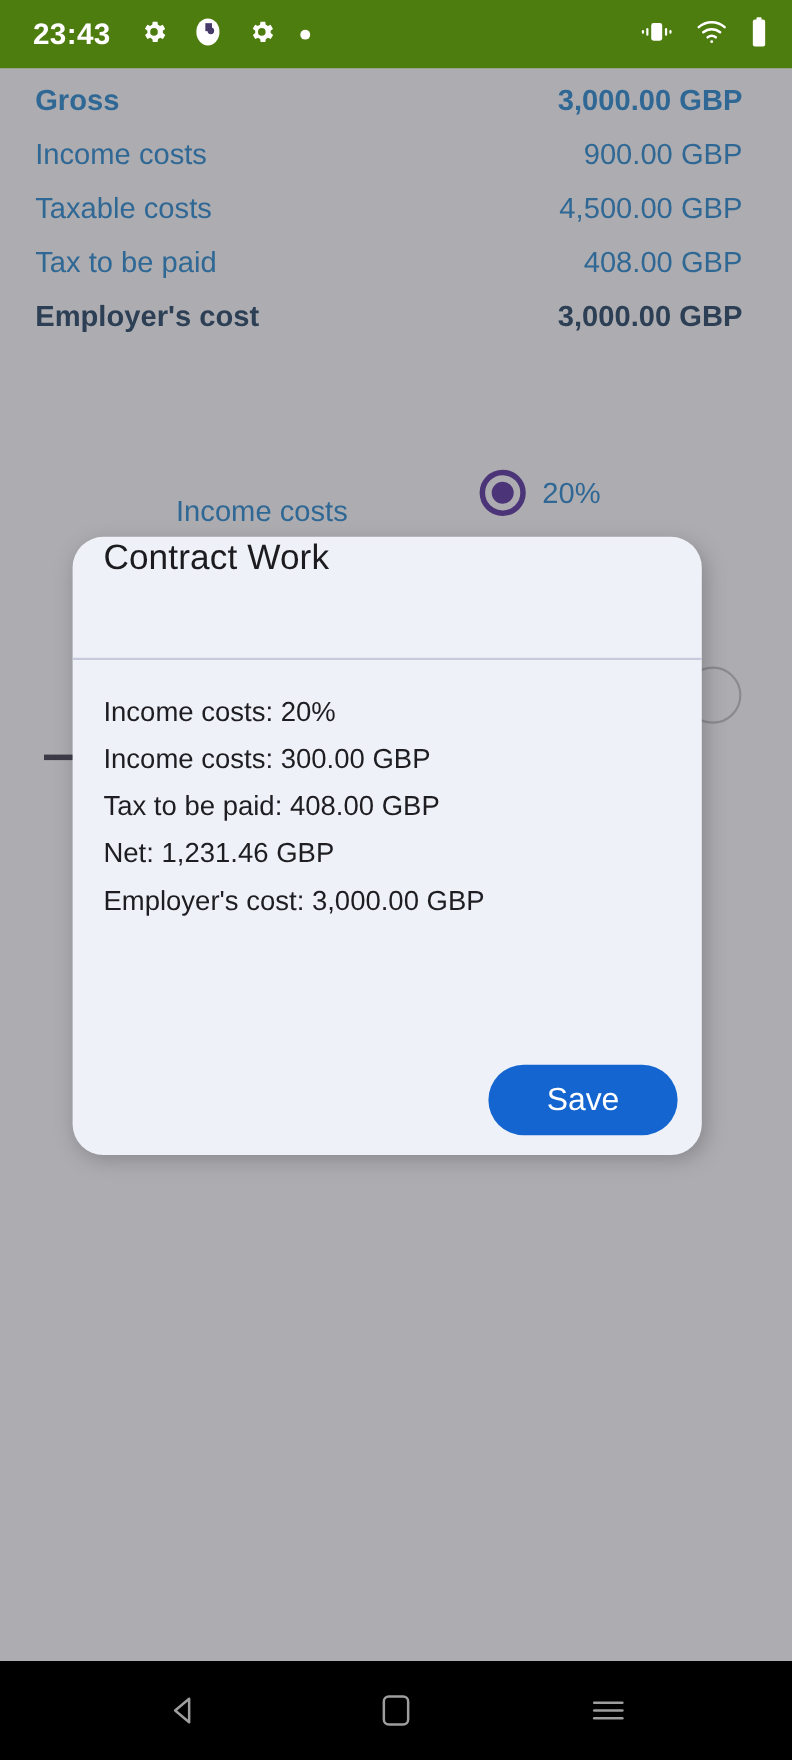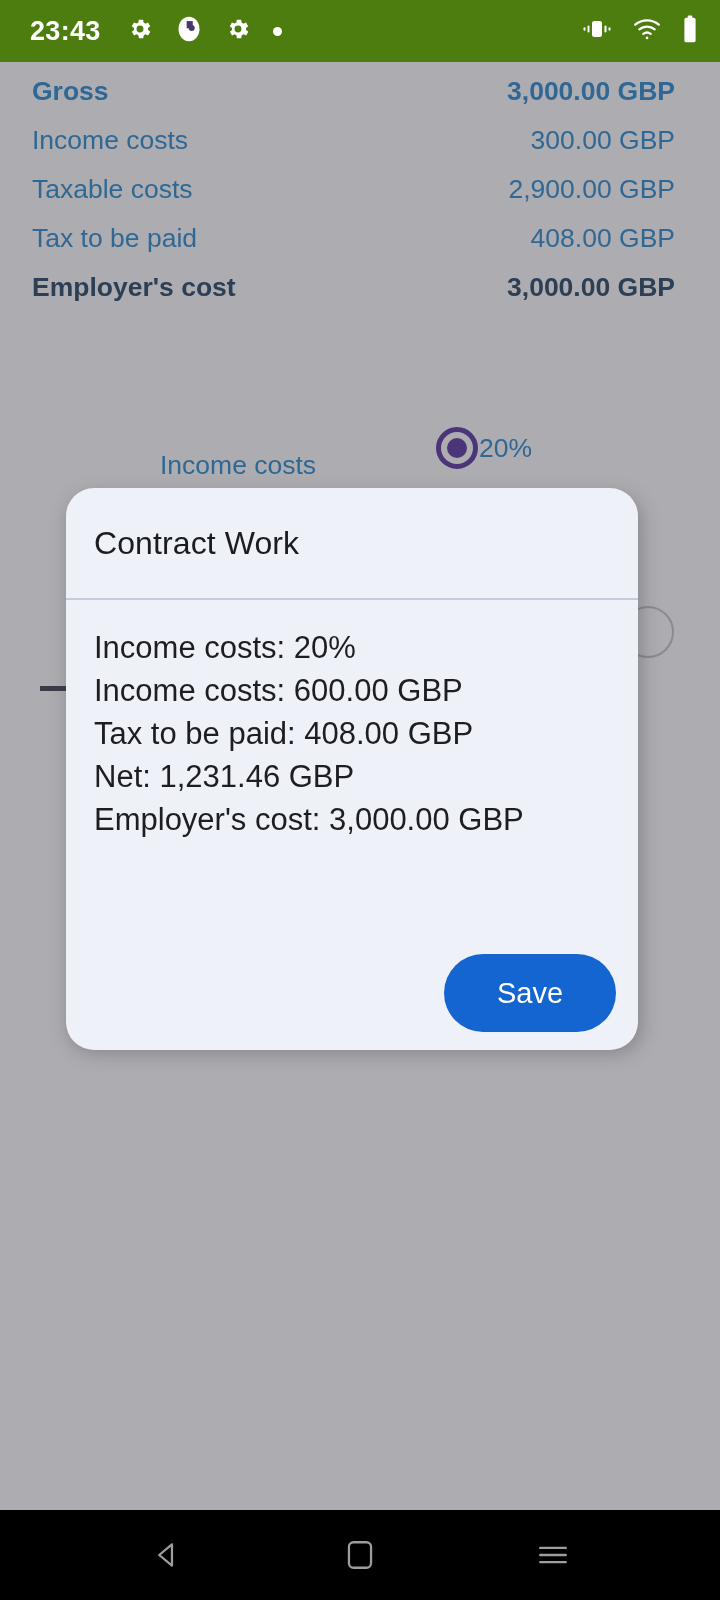--- a/index.html
+++ b/index.html
@@ -94,21 +94,21 @@
     left: 160px; top: 42px;
     font-size: 26.5px;
     color: #2f6895;
     white-space: nowrap;
   }
   #radio-20 {
     position: absolute;
     left: 436px; top: 19px;
     display: flex;
     align-items: center;
-    gap: 1px;
+    gap: 15px;
   }
   .radio-outer {
     width: 42px; height: 42px;
     border-radius: 50%;
     border: 5px solid #4b3578;
     display: flex;
     align-items: center;
     justify-content: center;
   }
   .radio-inner {
@@ -148,49 +148,48 @@
     left: 66px; top: 488px;
     width: 572px;
     height: 562px;
     background: #eff1f8;
     border-radius: 28px;
     overflow: hidden;
   }
   #dialog-header {
     height: 112px;
     display: flex;
-    align-items: center;
     padding: 0 28px;
     border-bottom: 2px solid #c7cada;
   }
   #dialog-title {
     font-size: 32px;
     color: #1c1c20;
     letter-spacing: 0.1px;
   }
   #dialog-body {
     padding: 26px 28px 0 28px;
   }
   .dlg-line {
-    font-size: 31px;
+    font-size: 25px;
     line-height: 43px;
     color: #1e1e22;
     white-space: nowrap;
   }
   #dialog-actions {
     position: absolute;
     right: 22px;
     bottom: 18px;
   }
   #save-button {
     display: inline-flex;
     align-items: center;
     justify-content: center;
     min-width: 172px;
-    height: 78px;
+    height: 64px;
     padding: 0 34px;
     border: none;
     border-radius: 42px;
     background: #1565d0;
     color: #ffffff;
     font-size: 29px;
     font-family: "Liberation Sans", "DejaVu Sans", sans-serif;
     cursor: pointer;
   }
 
@@ -271,26 +270,26 @@
 
   <div id="summary">
 
     <div class="sum-row strong">
       <span class="sum-label">Gross</span>
       <span class="sum-value">3,000.00 GBP</span>
     </div>
 
     <div class="sum-row">
       <span class="sum-label">Income costs</span>
-      <span class="sum-value">300.00 GBP</span>
+      <span class="sum-value">900.00 GBP</span>
     </div>
 
     <div class="sum-row">
       <span class="sum-label">Taxable costs</span>
-      <span class="sum-value">2,900.00 GBP</span>
+      <span class="sum-value">4,500.00 GBP</span>
     </div>
 
     <div class="sum-row">
       <span class="sum-label">Tax to be paid</span>
       <span class="sum-value">408.00 GBP</span>
     </div>
 
 
     <div class="sum-row strong-dark">
       <span class="sum-label">Employer's cost</span>
@@ -316,21 +315,21 @@
   <div id="dialog-shadow"></div>
 
   <div id="dialog">
 
     <div id="dialog-header">
       <span id="dialog-title">Contract Work</span>
     </div>
 
     <div id="dialog-body">
       <div class="dlg-line">Income costs: 20%</div>
-      <div class="dlg-line">Income costs: 600.00 GBP</div>
+      <div class="dlg-line">Income costs: 300.00 GBP</div>
       <div class="dlg-line">Tax to be paid: 408.00 GBP</div>
       <div class="dlg-line">Net: 1,231.46 GBP</div>
       <div class="dlg-line">Employer's cost: 3,000.00 GBP</div>
     </div>
 
     <div id="dialog-actions">
       <button id="save-button">Save</button>
     </div>
 
   </div>

